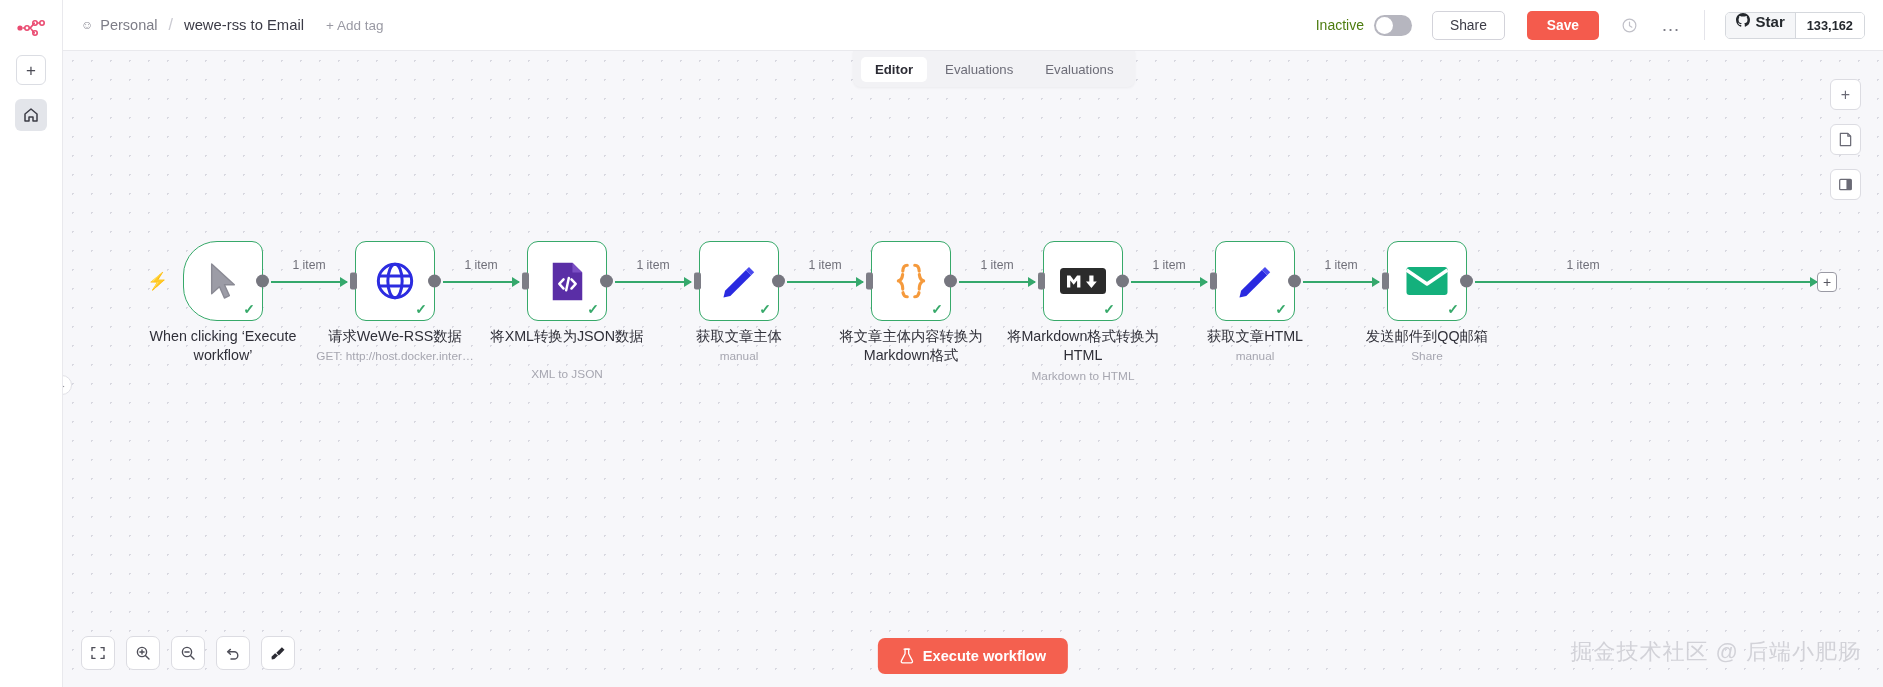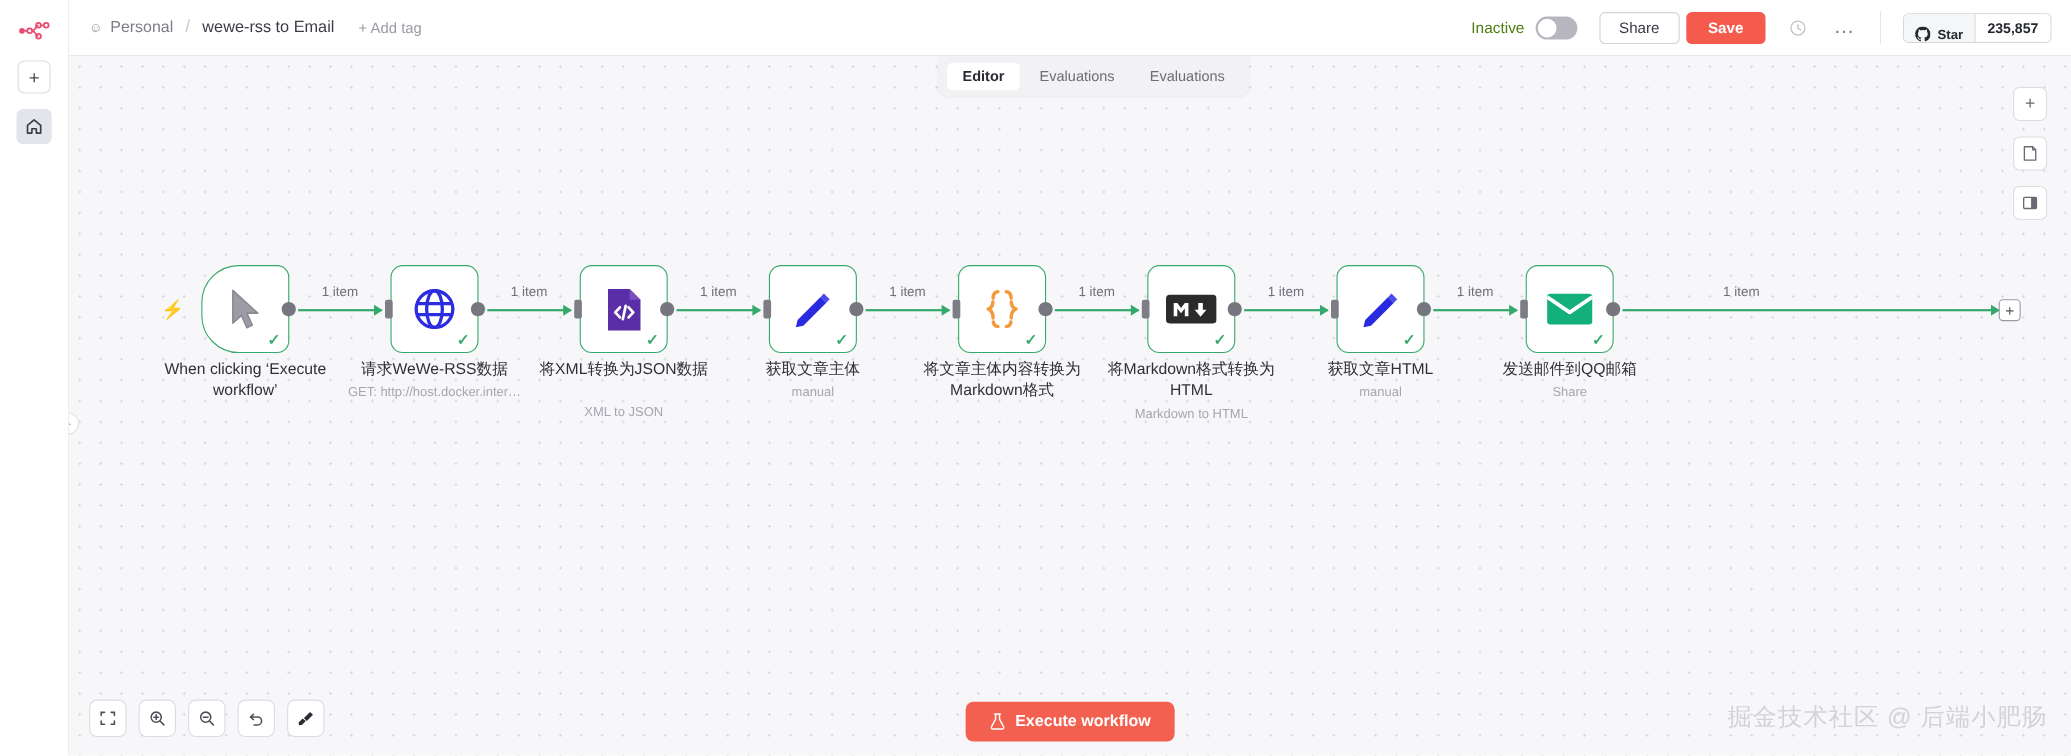--- a/index.html
+++ b/index.html
@@ -45,37 +45,37 @@
   .toggle::after {
     content: ""; position: absolute; left: 2px; top: 2px;
     width: 17px; height: 17px; border-radius: 50%; background: #fff;
   }
   .btn-share {
     height: 29px; padding: 0 17px; border: 1px solid #d3d3da; border-radius: 5px;
     background: #fff; font-size: 13.8px; color: #3b3b46; cursor: pointer;
     display: flex; align-items: center;
   }
   .btn-save {
-    height: 29px; padding: 0 20px; border: none; border-radius: 5px; margin-left: 6px;
+    height: 29px; padding: 0 20px; border: none; border-radius: 5px; margin-left: 22px;
     background: #f45b4d; color: #fff; font-size: 13.8px; font-weight: 600; cursor: pointer;
     display: flex; align-items: center;
   }
   .hdr-icon {
     margin-left: 20px; width: 20px; height: 20px; color: #b8b8c0;
     display: flex; align-items: center; justify-content: center; cursor: pointer;
   }
   .hdr-dots { margin-left: 22px; font-size: 19px; color: #7d7d87; letter-spacing: 1.5px; cursor: pointer; line-height: 10px; }
   .hdr-divider { width: 1px; height: 30px; background: #e4e4ea; margin-left: 22px; }
   .gh {
     margin-left: 20px; display: flex; align-items: stretch; height: 27px;
     border: 1px solid #d5d8dd; border-radius: 5px; overflow: hidden; cursor: pointer;
   }
   .gh-star {
-    display: flex; align-items: flex-end; gap: 6px; padding: 0 10px;
-    background: #f5f6f8; font-size: 12px; color: #25292e; font-weight: 600;
+    display: flex; align-items: flex-start; gap: 6px; padding: 0 10px;
+    background: #f5f6f8; font-size: 15px; color: #25292e; font-weight: 600;
   }
   .gh-count {
     display: flex; align-items: center; padding: 0 11px; background: #fff;
     font-size: 12.8px; color: #25292e; border-left: 1px solid #d5d8dd; font-weight: 600;
   }
 
   
   #canvas {
     position: absolute; left: 63px; top: 51px; right: 0; bottom: 0;
     background-color: #f7f7fa;
@@ -236,21 +236,21 @@
 
     <div class="hdr-divider"></div>
 
     <div class="gh">
       <div class="gh-star">
         <svg width="14" height="14" viewBox="0 0 16 16">
           <path fill="#25292e" d="M8 0C3.58 0 0 3.58 0 8c0 3.54 2.29 6.53 5.47 7.59.4.07.55-.17.55-.38 0-.19-.01-.82-.01-1.49-2.01.37-2.53-.49-2.69-.94-.09-.23-.48-.94-.82-1.13-.28-.15-.68-.52-.01-.53.63-.01 1.08.58 1.23.82.72 1.21 1.87.87 2.33.66.07-.52.28-.87.51-1.07-1.78-.2-3.64-.89-3.64-3.95 0-.87.31-1.59.82-2.15-.08-.2-.36-1.02.08-2.12 0 0 .67-.21 2.2.82a7.4 7.4 0 0 1 2-.27c.68 0 1.36.09 2 .27 1.53-1.04 2.2-.82 2.2-.82.44 1.1.16 1.92.08 2.12.51.56.82 1.27.82 2.15 0 3.07-1.87 3.75-3.65 3.95.29.25.54.73.54 1.48 0 1.07-.01 1.93-.01 2.2 0 .21.15.46.55.38A8.01 8.01 0 0 0 16 8c0-4.42-3.58-8-8-8z"></path>
         </svg>
         <span>Star</span>
       </div>
-      <div class="gh-count">235,857</div>
+      <div class="gh-count">133,162</div>
     </div>
   </div>
 
   <div id="canvas">
 
     <div id="collapse-handle">▸</div>
 
     <div id="tabs">
       <div class="tab active">Editor</div>
       <div class="tab">Evaluations</div>

